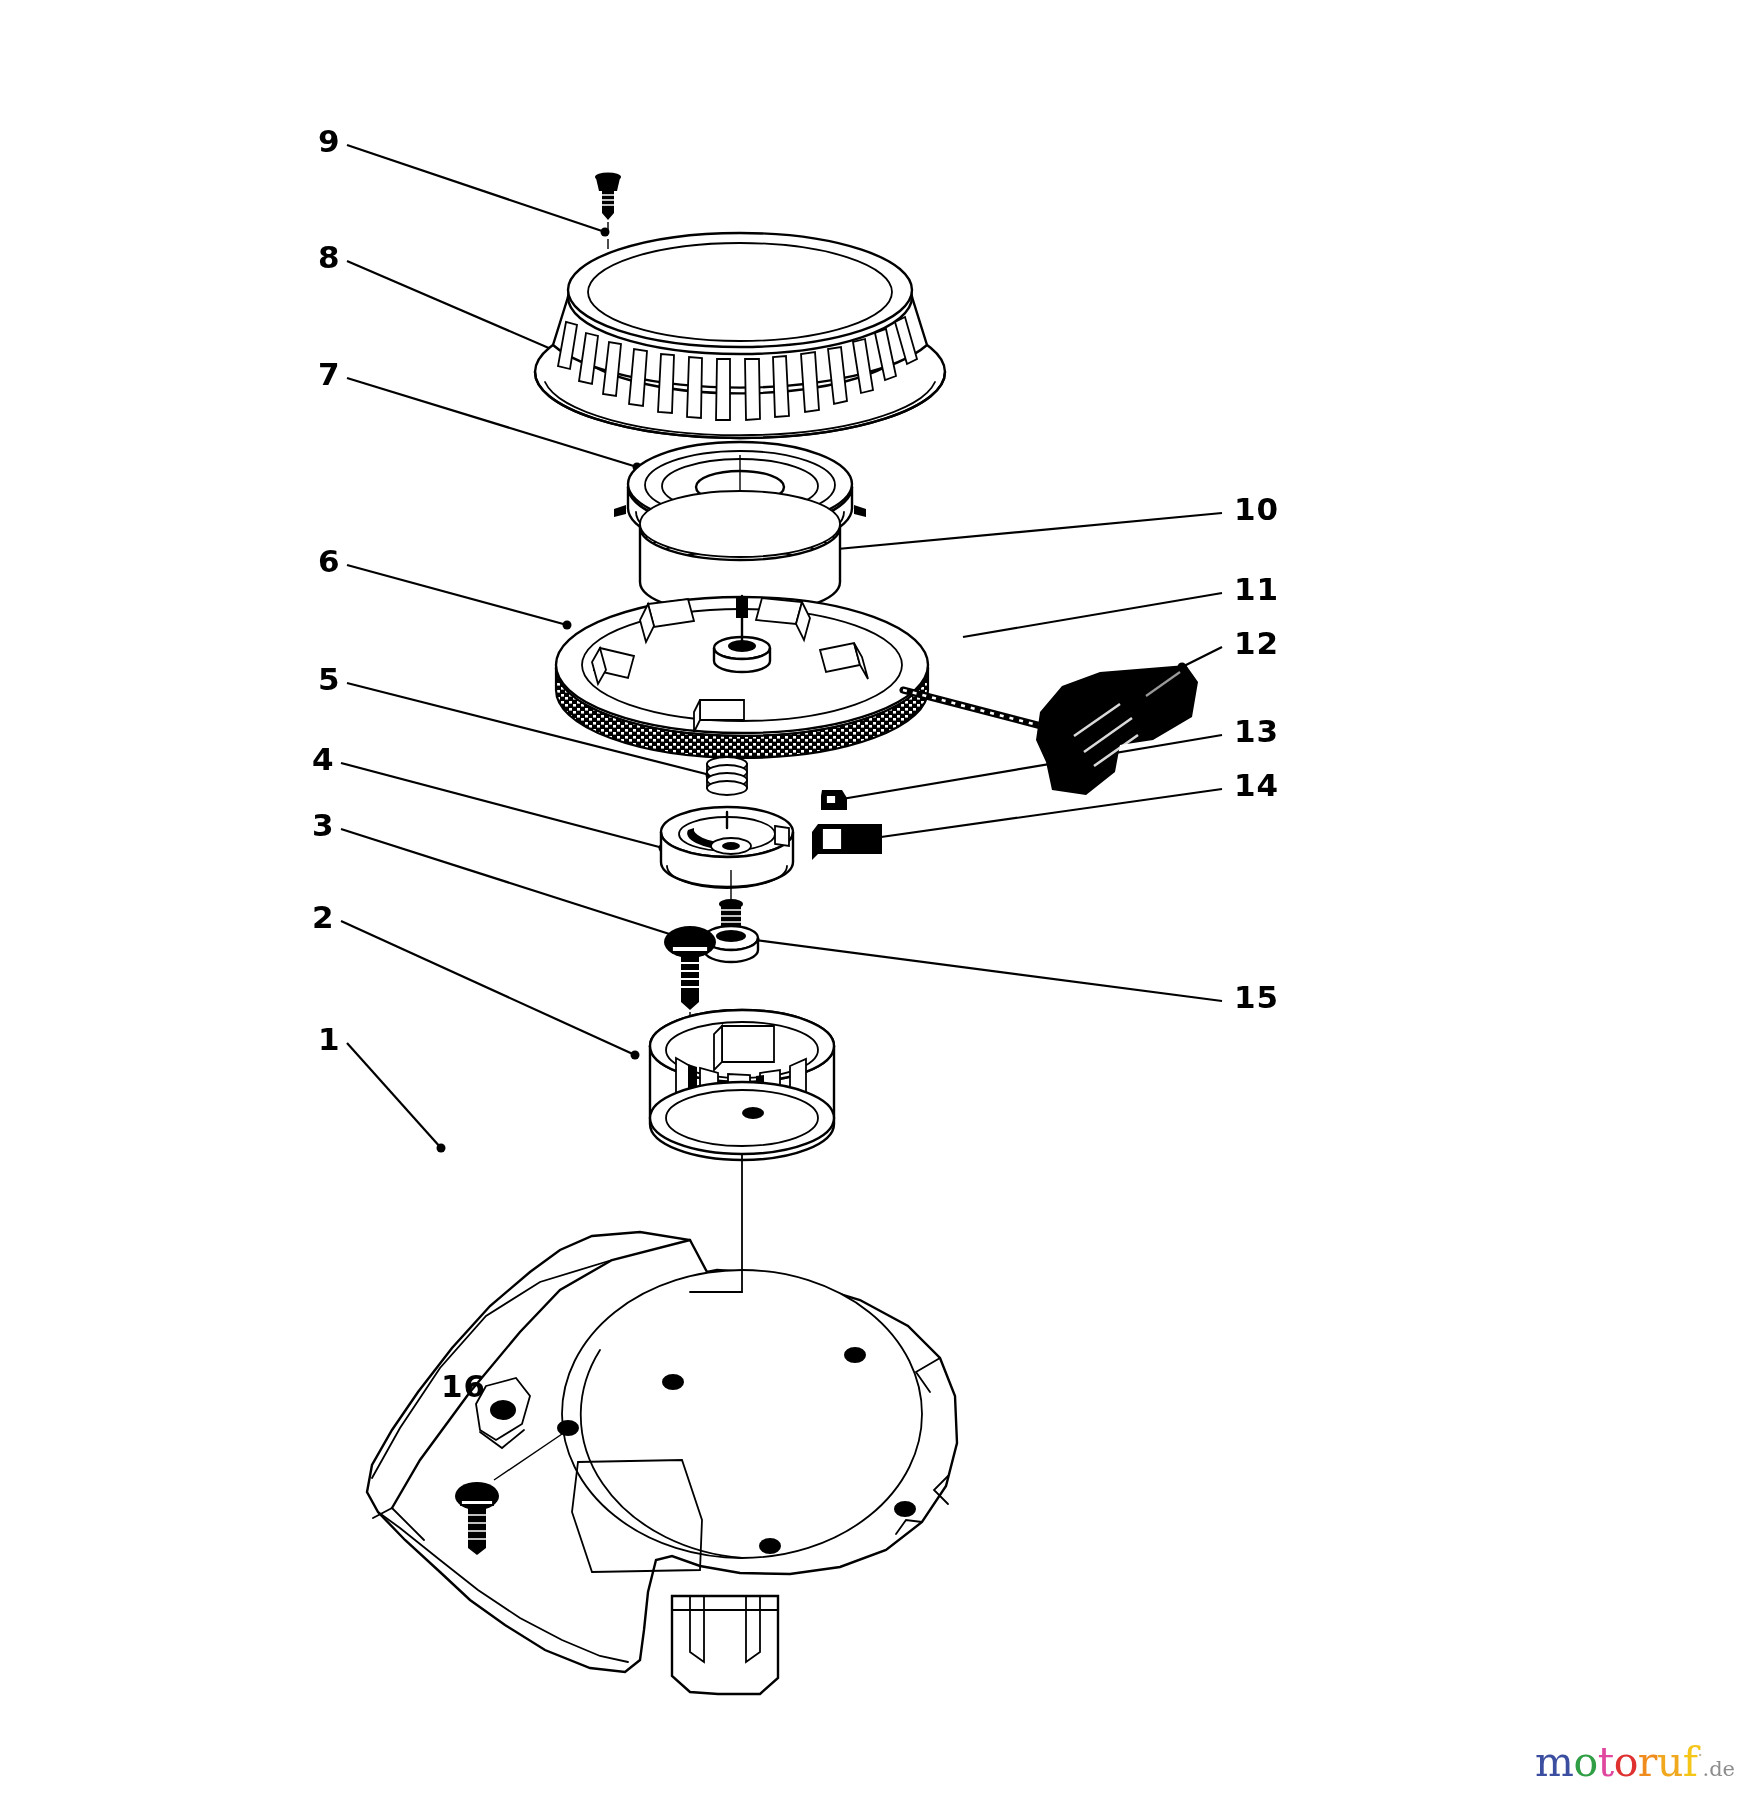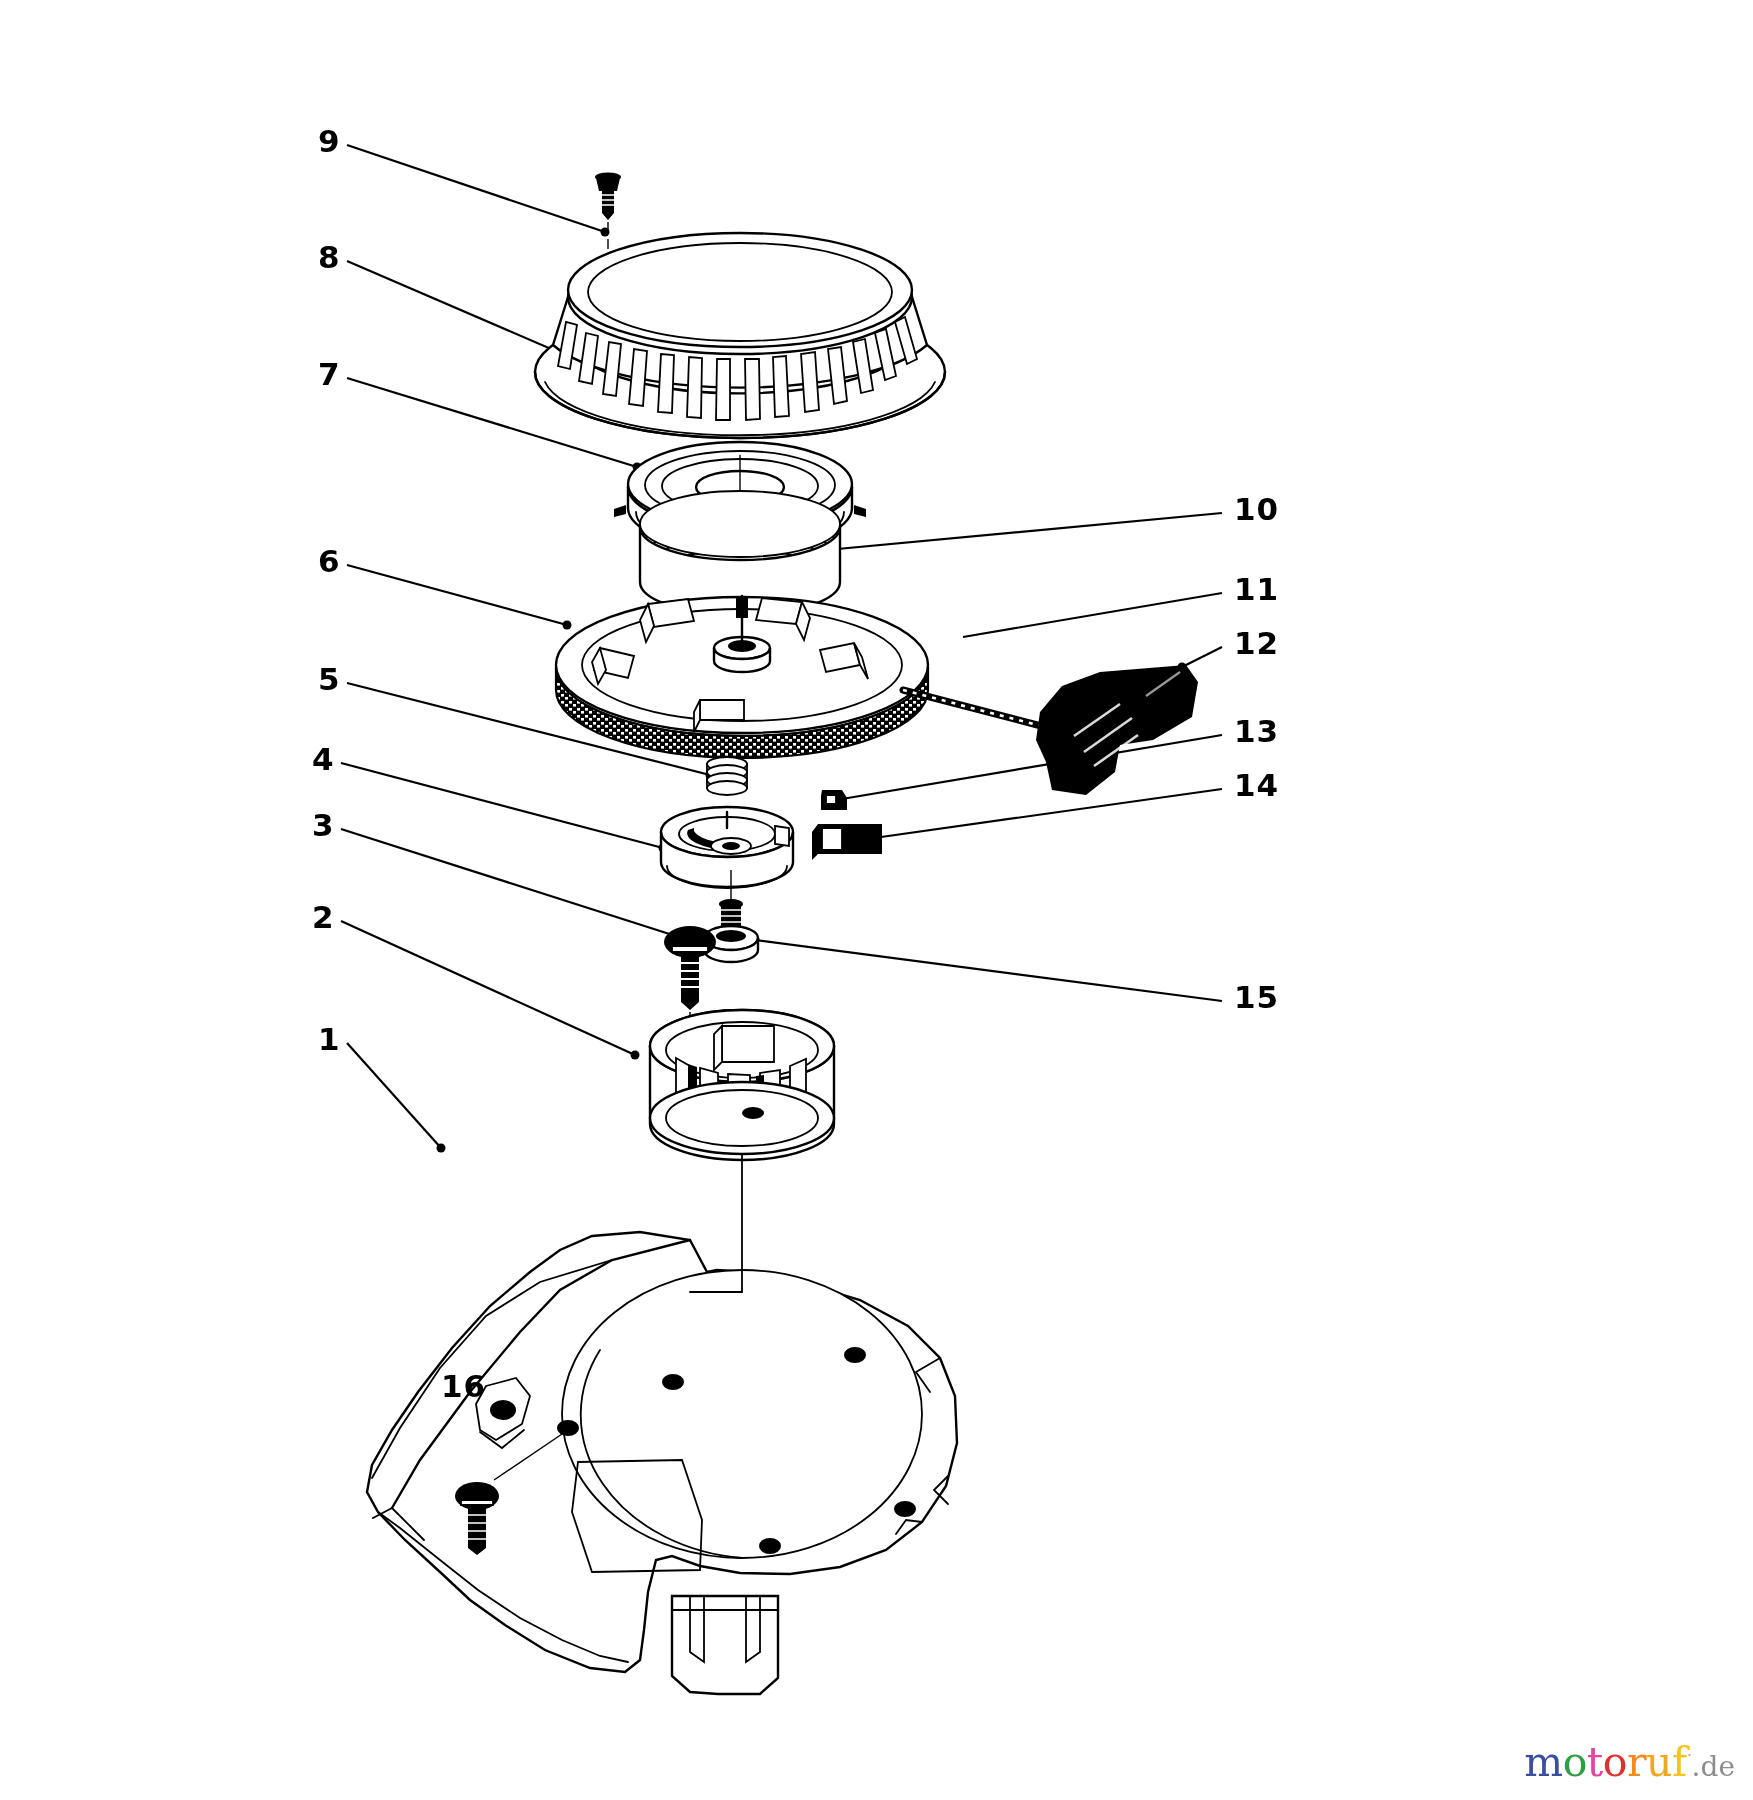--- a/index.html
+++ b/index.html
@@ -10,21 +10,21 @@
   .ln-thin{fill:none;stroke:#000;stroke-width:1.8;stroke-linecap:round;}
   .ln-hair{fill:none;stroke:#000;stroke-width:1.4;}
   .leader{fill:none;stroke:#000;stroke-width:2.2;stroke-linecap:butt;}
   .solid{fill:#000;stroke:none;}
   .white{fill:#fff;stroke:#000;stroke-width:2.4;}
   .white-thin{fill:#fff;stroke:#000;stroke-width:1.8;}
   .callout{font-family:"DejaVu Sans","Liberation Sans",sans-serif;font-size:31px;font-weight:bold;fill:#000;letter-spacing:1px;}
   .wm{position:absolute;right:18px;bottom:14px;font-family:"DejaVu Serif","Liberation Serif",serif;font-size:41px;letter-spacing:-0.5px;white-space:nowrap;}
   .wm span{display:inline-block;}
   .wm .dot{font-size:17px;vertical-align:super;}
-  .wm .de{font-size:28px;color:#8d8d8d;letter-spacing:0;}
+  .wm .de{font-size:21px;color:#8d8d8d;letter-spacing:0;}
 </style>
 </head>
 <body>
 
 <div id="stage">
 
   <svg class="diagram" viewBox="0 0 1753 1800">
     <defs>
       <pattern id="knurl" width="8" height="7" patternUnits="userSpaceOnUse">
         <rect width="8" height="7" fill="#000"></rect>

